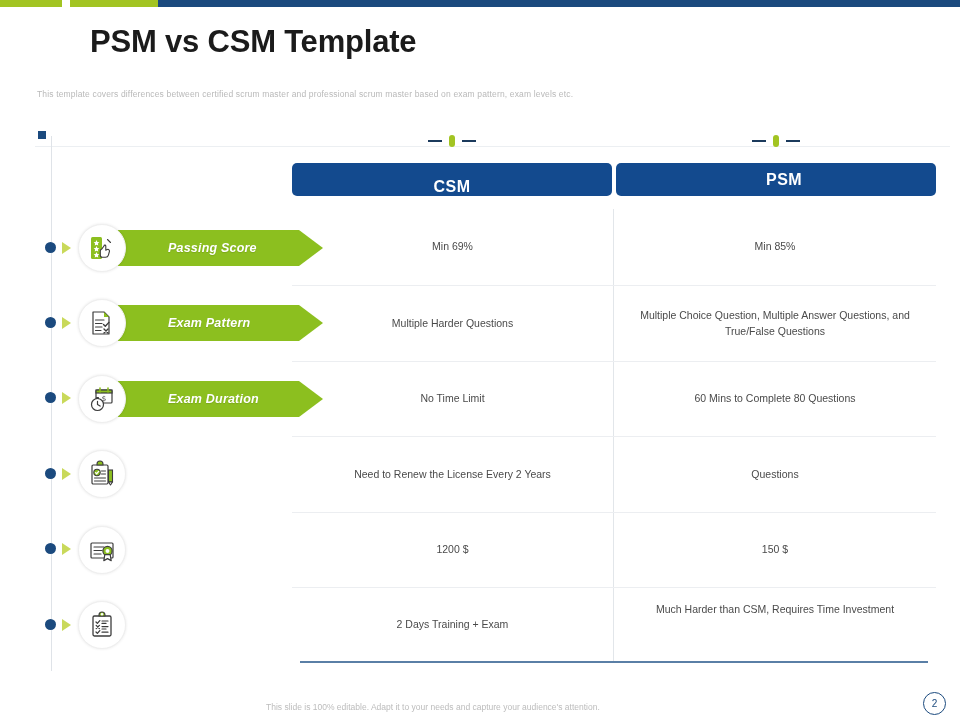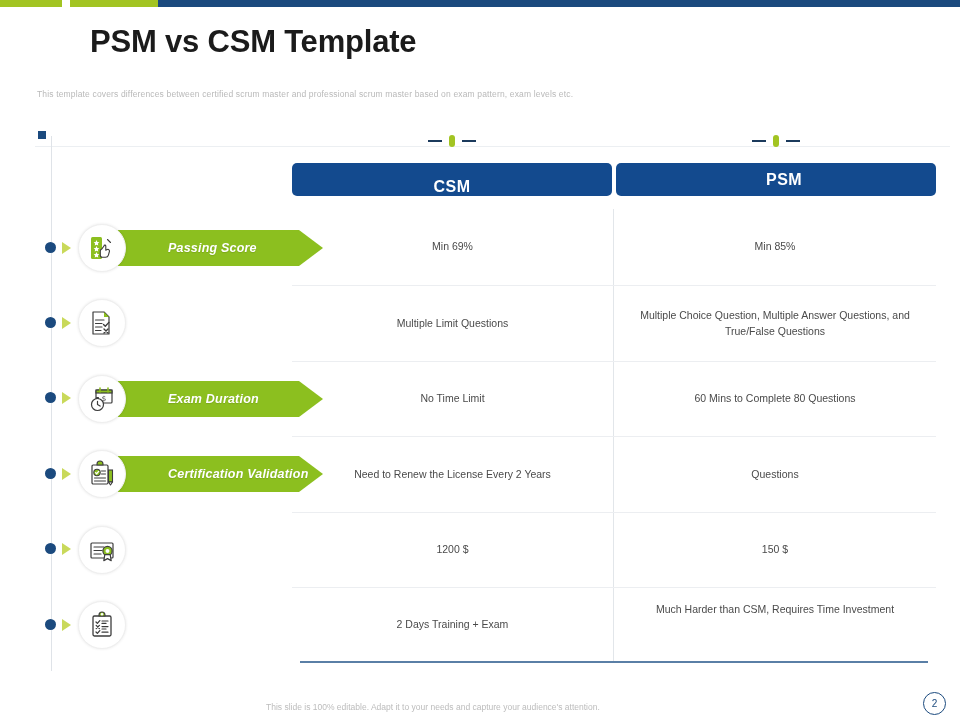--- a/index.html
+++ b/index.html
@@ -298,36 +298,39 @@
       <path d="M9.5 19 l0.9 1.9 2 .3 -1.5 1.4 .35 2 -1.75-.95 -1.75.95 .35-2 -1.5-1.4 2-.3z" fill="#fff"></path>
       <path d="M17 13 c0-1.2 1.8-1.2 1.8 0 v4.2 l1.4-.6 c1.4-.6 2.6.6 2.2 1.9 l-1 3.6 c-.35 1.3-1.5 2.1-2.8 2.1 h-3.3 c-1.1 0-2-.9-2-2 v-4.1 c0-1 .6-1.6 1.4-2 z" fill="#fff" stroke="#3d3d3d" stroke-width="1.1" stroke-linejoin="round"></path>
       <path d="M20.5 6.5 l3 3" stroke="#3d3d3d" stroke-width="1.1" stroke-linecap="round"></path>
     </svg>
   </div>
 </div>
 <div class="cell csm" style="top:209px;height:76px">Min 69%</div>
 <div class="cell psm" style="top:209px;height:76px">Min 85%</div>
 
 <div class="label-row" style="top:299px">
+  <div class="chevron">
+    <span class="chevron-text">Exam Pattern</span>
+  </div>
   <div class="badge">
     <svg width="30" height="30" viewBox="0 0 30 30">
       <path d="M6 4 h11 l5 5 v17 h-16z" fill="#fff" stroke="#3d3d3d" stroke-width="1.2" stroke-linejoin="round"></path>
       <path d="M17 4 v5 h5z" fill="#8cbf1f"></path>
       <g stroke="#3d3d3d" stroke-width="1.1" stroke-linecap="round">
         <line x1="8.5" y1="12" x2="17" y2="12"></line>
         <line x1="8.5" y1="15.5" x2="15" y2="15.5"></line>
         <line x1="8.5" y1="19" x2="15" y2="19"></line>
         <line x1="8.5" y1="22.5" x2="14" y2="22.5"></line>
       </g>
       <path d="M16.5 16.5 l1.8 1.8 3.6-3.9" fill="none" stroke="#3d3d3d" stroke-width="1.4" stroke-linecap="round" stroke-linejoin="round"></path>
       <path d="M17 21 l4 4 M21 21 l-4 4" stroke="#3d3d3d" stroke-width="1.4" stroke-linecap="round"></path>
     </svg>
   </div>
 </div>
-<div class="cell csm" style="top:286px;height:75px">Multiple Limit Questions</div>
+<div class="cell csm" style="top:286px;height:75px">Multiple Harder Questions</div>
 <div class="cell psm" style="top:286px;height:75px">Multiple Choice Question, Multiple Answer Questions, and True/False Questions</div>
 
 <div class="label-row" style="top:375px">
   <div class="chevron">
     <span class="chevron-text">Exam Duration</span>
   </div>
   <div class="badge">
     <svg width="30" height="30" viewBox="0 0 30 30">
       <rect x="9" y="6" width="16" height="13" rx="1" fill="#fff" stroke="#3d3d3d" stroke-width="1.2"></rect>
       <rect x="9" y="6" width="16" height="3" fill="#8cbf1f" stroke="#3d3d3d" stroke-width="1.2"></rect>
@@ -337,23 +340,20 @@
       <circle cx="10.5" cy="20.5" r="6" fill="#fff" stroke="#3d3d3d" stroke-width="1.2"></circle>
       <path d="M10.5 20.5 l0-3.2 M10.5 20.5 l2.6 1.6" stroke="#3d3d3d" stroke-width="1.2" stroke-linecap="round"></path>
       <rect x="9" y="13" width="3" height="2" rx="0.6" fill="#3d3d3d"></rect>
     </svg>
   </div>
 </div>
 <div class="cell csm" style="top:362px;height:74px">No Time Limit</div>
 <div class="cell psm" style="top:362px;height:74px">60 Mins to Complete 80 Questions</div>
 
 <div class="label-row" style="top:450px">
-  <div class="chevron">
-    <span class="chevron-text">Certification Validation</span>
-  </div>
   <div class="badge">
     <svg width="30" height="30" viewBox="0 0 30 30">
       <rect x="5" y="6" width="16" height="19" rx="1.2" fill="#fff" stroke="#3d3d3d" stroke-width="1.2"></rect>
       <path d="M10 6 v-1 a3 3 0 0 1 6 0 v1z" fill="#8cbf1f" stroke="#3d3d3d" stroke-width="1.1" stroke-linejoin="round"></path>
       <circle cx="10" cy="13.5" r="3.2" fill="#8cbf1f" stroke="#3d3d3d" stroke-width="1.1"></circle>
       <path d="M8.5 13.6 l1.1 1.1 2.1-2.3" fill="none" stroke="#fff" stroke-width="1.3" stroke-linecap="round" stroke-linejoin="round"></path>
       <g stroke="#3d3d3d" stroke-width="1" stroke-linecap="round">
         <line x1="14.5" y1="12" x2="18.5" y2="12"></line>
         <line x1="14.5" y1="15" x2="18.5" y2="15"></line>
         <line x1="7.5" y1="19" x2="18.5" y2="19"></line>

